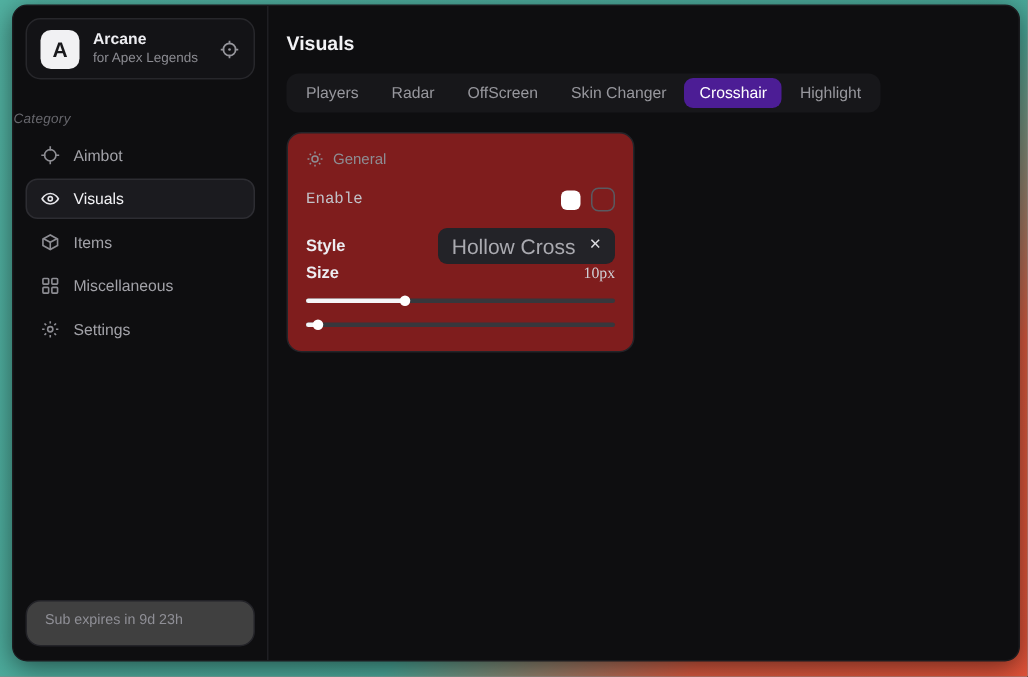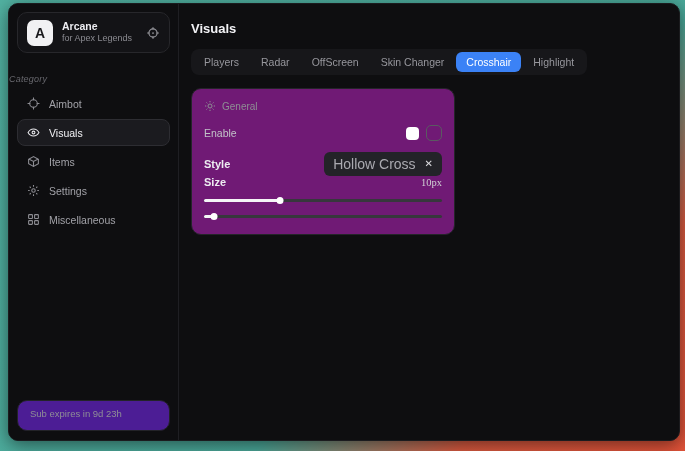--- a/index.html
+++ b/index.html
@@ -41,48 +41,48 @@
     border:1px solid transparent; border-radius:8px; color:#a2a2a8;
     font-size:10.5px; cursor:pointer;
   }
   .nav-item .ni { display:flex; color:#8d8d93; }
   .nav-item.selected {
     background:#1b1b1f; border-color:#2d2d32; color:#f2f2f5;
   }
   .nav-item.selected .ni { color:#e6e6ea; }
   .side-footer {
     margin:auto 8px 9px 8px; border:1px solid #232328; border-radius:10px;
-    background:#4c1d95; padding:7px 12px 8px 12px;
+    background:#404040; padding:7px 12px 8px 12px;
   }
   .sf-line1 { font-size:9.5px; color:#8f8f96; margin-bottom:3px; }
   .sf-line2 { font-size:9.5px; color:#d5d5da; }
   
   .main { flex:1; padding:17px 12px; display:flex; flex-direction:column; }
   .page-title { font-size:13px; font-weight:bold; color:#f2f2f5; }
   .tabbar {
     margin-top:13px; align-self:flex-start; display:flex; gap:2px;
     background:#17171a; border-radius:8px; padding:3px;
   }
   .tab {
     font-size:10.5px; color:#97979d; padding:4px 10px; border-radius:6px; cursor:pointer;
     white-space:nowrap;
   }
-  .tab.selected { background:#3b82f6; color:#ffffff;text-align:right; }
+  .tab.selected { background:#4c1d95; color:#ffffff;text-align:right; }
   
   .panel {
-    margin-top:13px; width:264px; background:#701a75; border:1px solid #242429;
+    margin-top:13px; width:232px; background:#7f1d1d; border:1px solid #242429;
     border-radius:10px; padding:11px 12px 14px 12px;
   }
   .panel-head { display:flex; align-items:center; gap:6px; color:#8e8e94; font-size:10px; }
   .row { display:flex; align-items:center; justify-content:space-between; }
   .row-enable { margin-top:13px; }
   .row-style { margin-top:11px; }
   .row-size { }
   .row-thickness { margin-top:12px; }
-  .lbl-soft { font-size:10.5px; color:#c2c2c8; }
+  .lbl-soft { font-size:10.5px; color:#c2c2c8;font-family:Liberation Mono, monospace; }
   .lbl-strong { font-size:11px; font-weight:bold; color:#ededf1; }
   .val { font-size:10.5px; color:#cfcfd4;font-family:Liberation Serif, serif; }
   .enable-controls { display:flex; align-items:center; gap:7px; }
   .swatch { width:13px; height:13px; border-radius:4px; cursor:pointer; }
   .checkbox {
     width:16px; height:16px; border:1.5px solid #5a5a61; border-radius:5px;
     background:transparent; cursor:pointer;
   }
   .dropdown {
     display:flex; align-items:center; gap:9px; background:#232328; border-radius:6px;
@@ -154,36 +154,36 @@
             <path d="M21 16V8l-9-5-9 5v8l9 5 9-5z"></path>
               <path d="M3.3 7.3L12 12l8.7-4.7"></path>
               <line x1="12" y1="12" x2="12" y2="21"></line>
           </svg>
         </span>
         <span>Items</span>
       </div>
       <div class="nav-item">
         <span class="ni">
           <svg width="13" height="13" viewBox="0 0 24 24" fill="none" stroke="currentColor" stroke-width="2">
-            <circle cx="12" cy="12" r="3.2"></circle>
-            <path d="M12 2v3M12 19v3M2 12h3M19 12h3M4.9 4.9l2.1 2.1M17 17l2.1 2.1M19.1 4.9L17 7M7 17l-2.1 2.1"></path>
-          </svg>
-        </span>
-        <span>Settings</span>
-      </div>
-      <div class="nav-item">
-        <span class="ni">
-          <svg width="13" height="13" viewBox="0 0 24 24" fill="none" stroke="currentColor" stroke-width="2">
             <rect x="3" y="3" width="7" height="7" rx="1"></rect>
               <rect x="14" y="3" width="7" height="7" rx="1"></rect>
             <rect x="3" y="14" width="7" height="7" rx="1"></rect>
               <rect x="14" y="14" width="7" height="7" rx="1"></rect>
           </svg>
         </span>
         <span>Miscellaneous</span>
+      </div>
+      <div class="nav-item">
+        <span class="ni">
+          <svg width="13" height="13" viewBox="0 0 24 24" fill="none" stroke="currentColor" stroke-width="2">
+            <circle cx="12" cy="12" r="3.2"></circle>
+            <path d="M12 2v3M12 19v3M2 12h3M19 12h3M4.9 4.9l2.1 2.1M17 17l2.1 2.1M19.1 4.9L17 7M7 17l-2.1 2.1"></path>
+          </svg>
+        </span>
+        <span>Settings</span>
       </div>
     </nav>
 
     <div class="side-footer">
       <div class="sf-line1">Sub expires in 9d 23h</div>
     </div>
   </aside>
 
   <section class="main">
     <h1 class="page-title">Visuals</h1>

